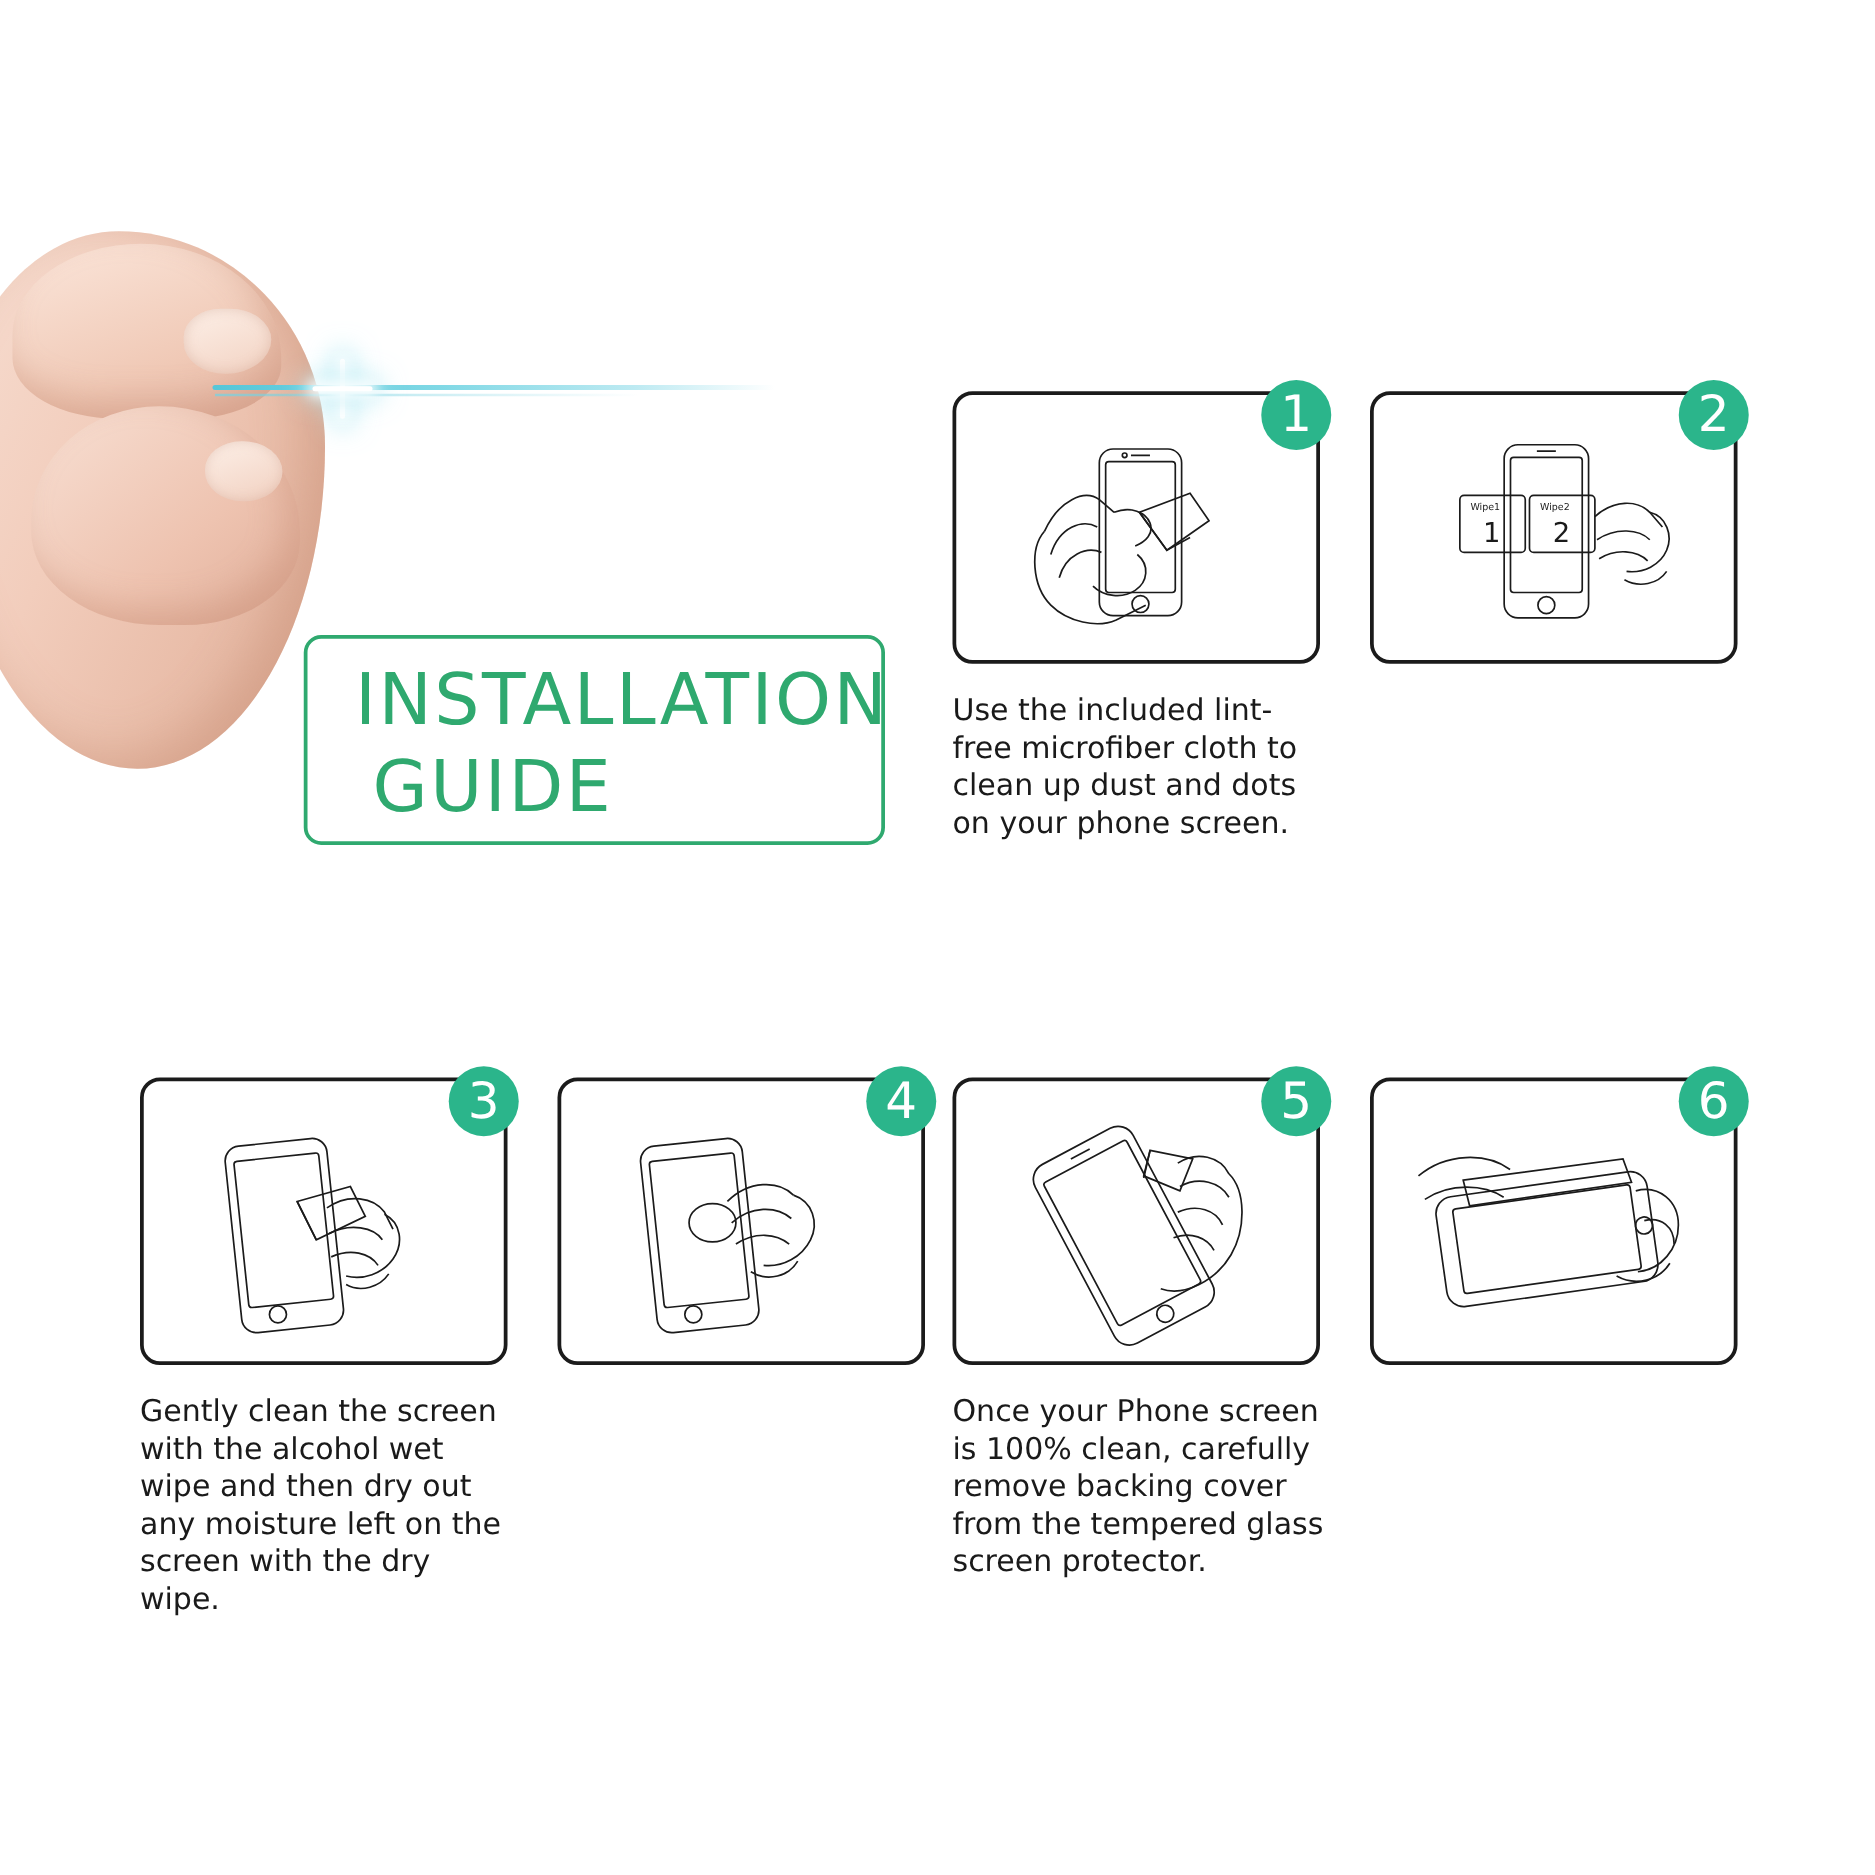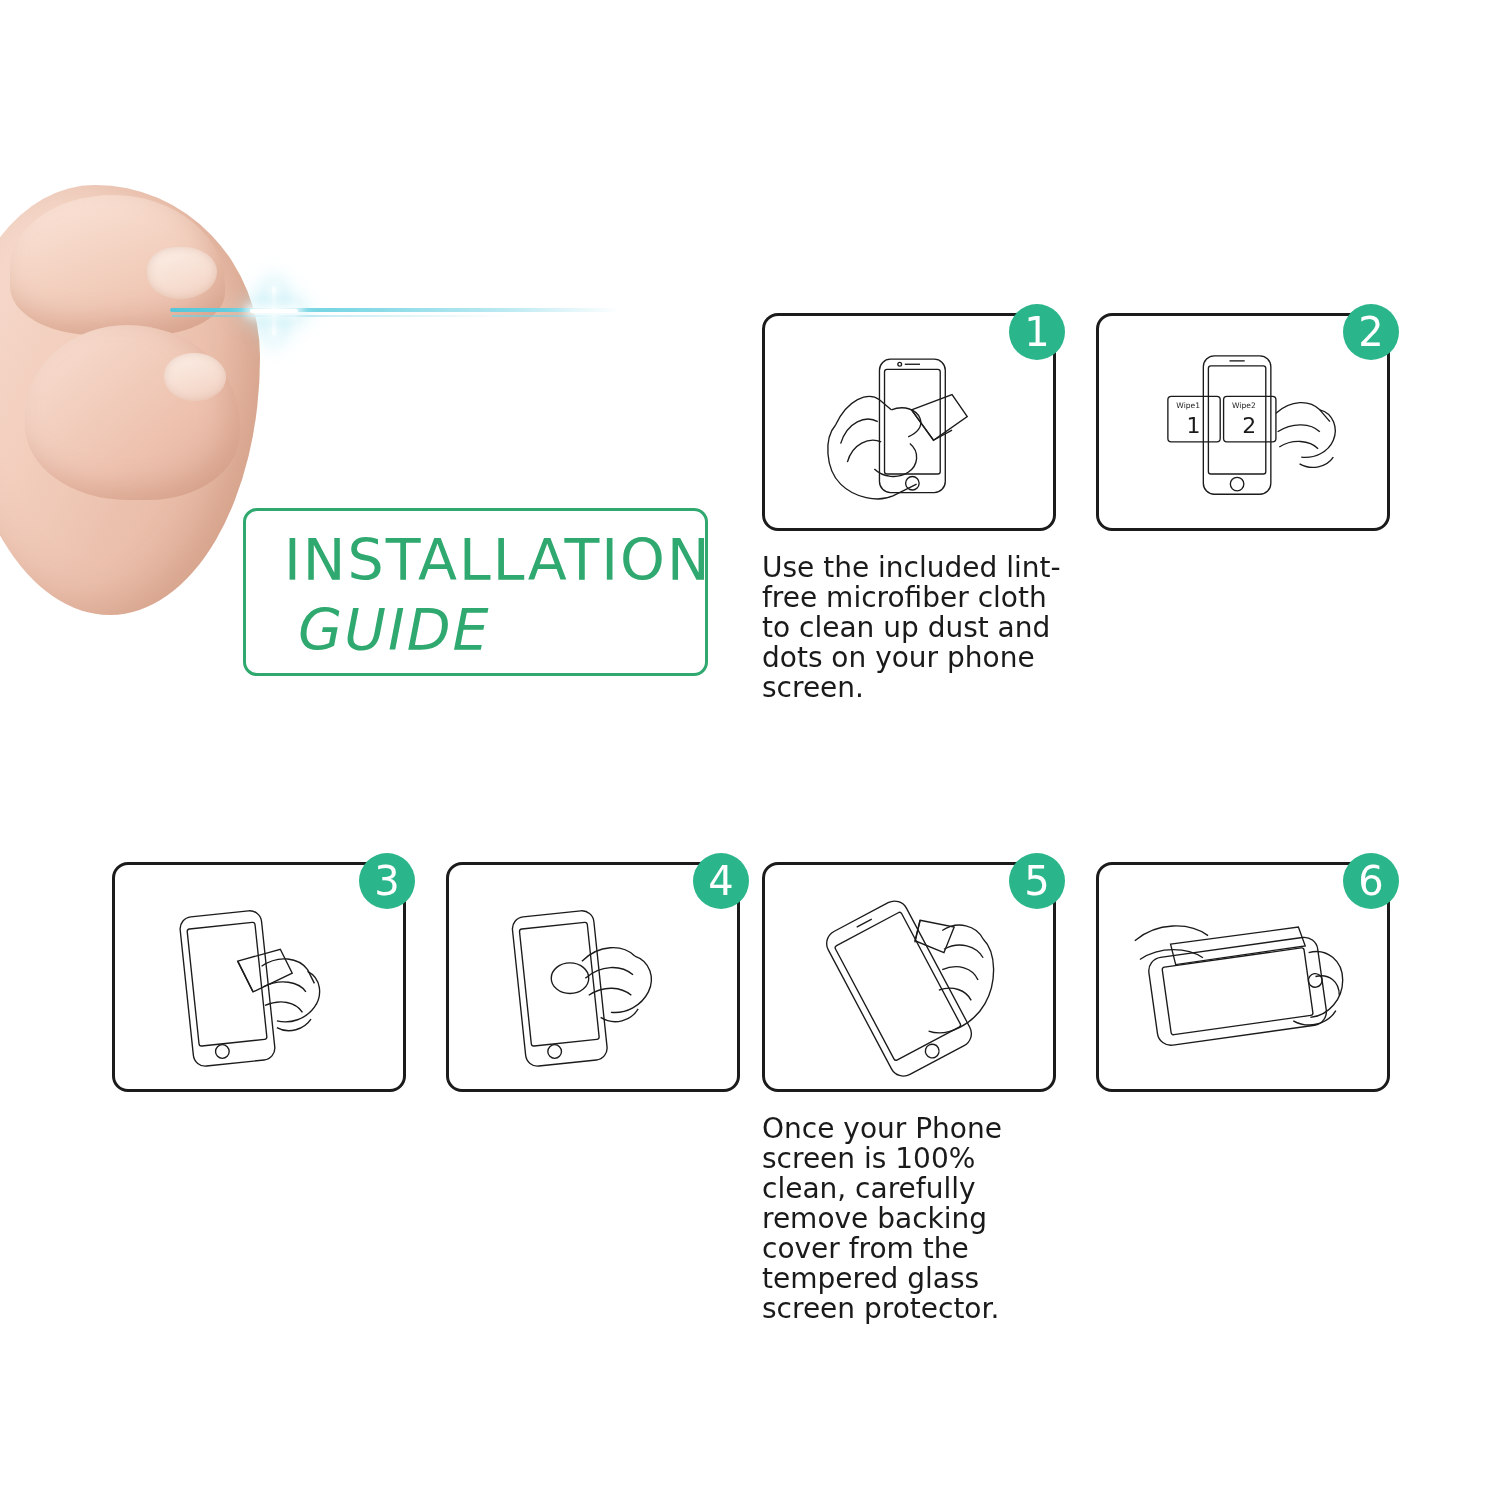--- a/index.html
+++ b/index.html
@@ -129,21 +129,21 @@
   }
   .title-line {
     color: #2fa96f;
     font-size: 57px;
     letter-spacing: 2px;
     line-height: 70px;
     font-family: "DejaVu Sans", sans-serif;
     font-weight: 400;
     white-space: nowrap;
   }
-  .title-line.second { padding-left: 14px; font-style: italic; }
+  .title-line.second { padding-left: 14px; }
 
   
   .step {
     position: absolute;
   }
   .frame {
     position: relative;
     border: 3px solid #1b1b1b;
     border-radius: 16px;
     box-sizing: border-box;
@@ -156,21 +156,21 @@
     background: #2bb58b;
     color: #ffffff;
     font-size: 40px;
     line-height: 1;
     display: flex;
     align-items: center;
     justify-content: center;
     font-family: "DejaVu Sans", sans-serif;
   }
   .caption {
-    font-size: 28px;
+    font-size: 24px;
     line-height: 30px;
     color: #1a1a1a;
     font-family: "DejaVu Sans", sans-serif;
     white-space: pre-line;
   }
 
   
   .row1 .frame { width: 294px; height: 218px; }
   .row1 .badge { width: 56px; height: 56px; right: -12px; top: -12px; }
   .row1 .caption { margin-top: 22px; width: 300px; }
@@ -270,20 +270,21 @@
 
         <path d="M150 86 c20 -14 44 -10 54 4 l8 16"></path>
         <path d="M152 110 c20 -10 42 -6 50 6"></path>
         <path d="M154 132 c18 -8 36 -4 44 8"></path>
         <path d="M204 92 c16 8 18 28 8 42 -10 14 -28 20 -44 16"></path>
         <path d="M168 158 c14 8 32 2 40 -10"></path>
       </svg>
     </div>
     <div class="badge">3</div>
   </div>
+  <div class="caption">Gently clean the screen with the alcohol wet wipe and then dry out any moisture left on the screen with the dry wipe.</div>
 </div>
 
 <div class="step row2" style="left:446px; top:862px;">
   <div class="frame">
     <div class="scene">
       <svg viewBox="0 0 294 230" fill="none" stroke="#1b1b1b" stroke-width="1.6">
         <rect x="60" y="24" width="96" height="176" rx="14" transform="rotate(-6 108 112)"></rect>
         <rect x="68" y="38" width="80" height="138" rx="3" transform="rotate(-6 108 112)"></rect>
         <circle cx="102" cy="186" r="8"></circle>
 

